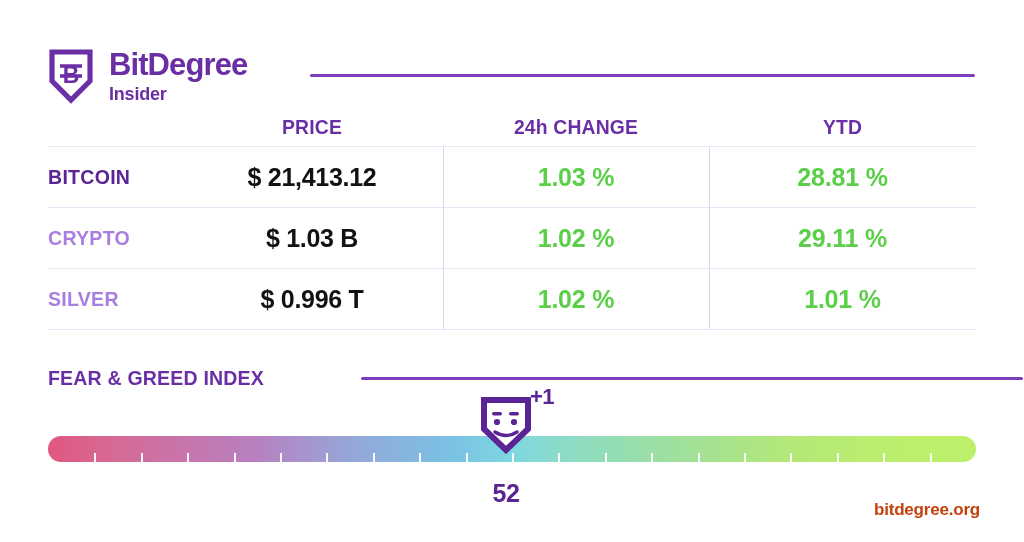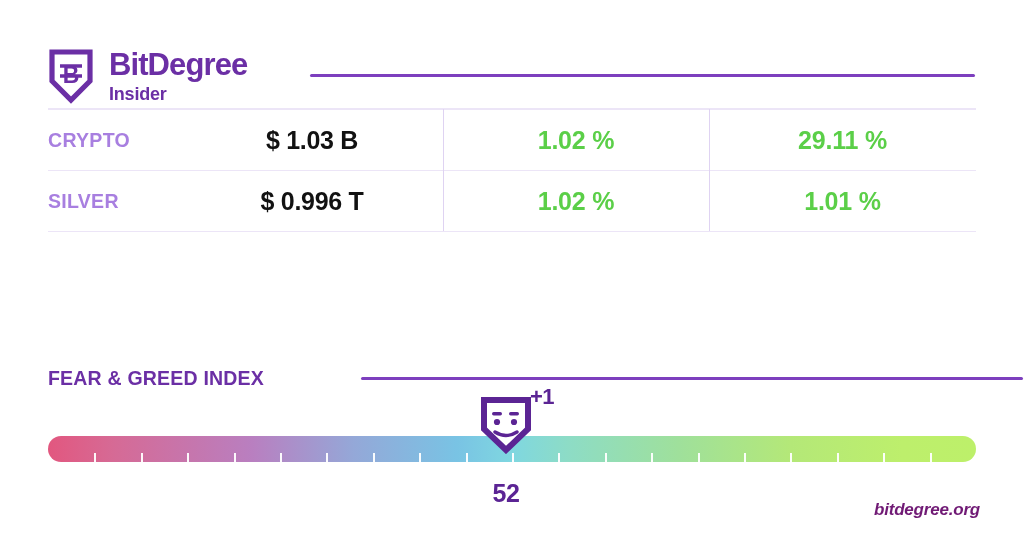--- a/index.html
+++ b/index.html
@@ -249,23 +249,22 @@
     font-weight: bold;
     color: #5b2494;
     letter-spacing: -0.3px;
   }
 
   .footer {
     position: absolute;
     right: 44px;
     bottom: 22px;
     font-size: 17px;
-    font-style: italic;
-    font-weight: bold;
-    color: #701a75;
+    font-weight: bold;
+    color: #c2410c;
     letter-spacing: -0.2px;
   }
 </style>
 </head>
 <body>
 
 <div class="card">
 
   <div class="header">
     <span class="logo-mark">
@@ -278,28 +277,40 @@
     </span>
     <span class="logo-text">
       <span class="logo-title">BitDegree</span>
       <span class="logo-sub">Insider</span>
     </span>
   </div>
   <div class="header-rule"></div>
 
   <div class="table">
 
+    <div class="thead">
+      <div class="th col-label"></div>
+      <div class="th col-price">PRICE</div>
+      <div class="th col-change">24h CHANGE</div>
+      <div class="th col-ytd">YTD</div>
+    </div>
 
     <div class="tbody">
       <div class="tbody-rule-top"></div>
 
       <div class="tbody-inner">
         <div class="vline vline-1"></div>
         <div class="vline vline-2"></div>
 
+        <div class="tr">
+          <div class="cell cell-label col-label label-strong">BITCOIN</div>
+          <div class="cell cell-price col-price">$ 21,413.12</div>
+          <div class="cell cell-green col-change">1.03 %</div>
+          <div class="cell cell-green col-ytd">28.81 %</div>
+        </div>
         <div class="rowsep"></div>
 
         <div class="tr">
           <div class="cell cell-label col-label label-soft">CRYPTO</div>
           <div class="cell cell-price col-price">$ 1.03 B</div>
           <div class="cell cell-green col-change">1.02 %</div>
           <div class="cell cell-green col-ytd">29.11 %</div>
         </div>
         <div class="rowsep"></div>
 

